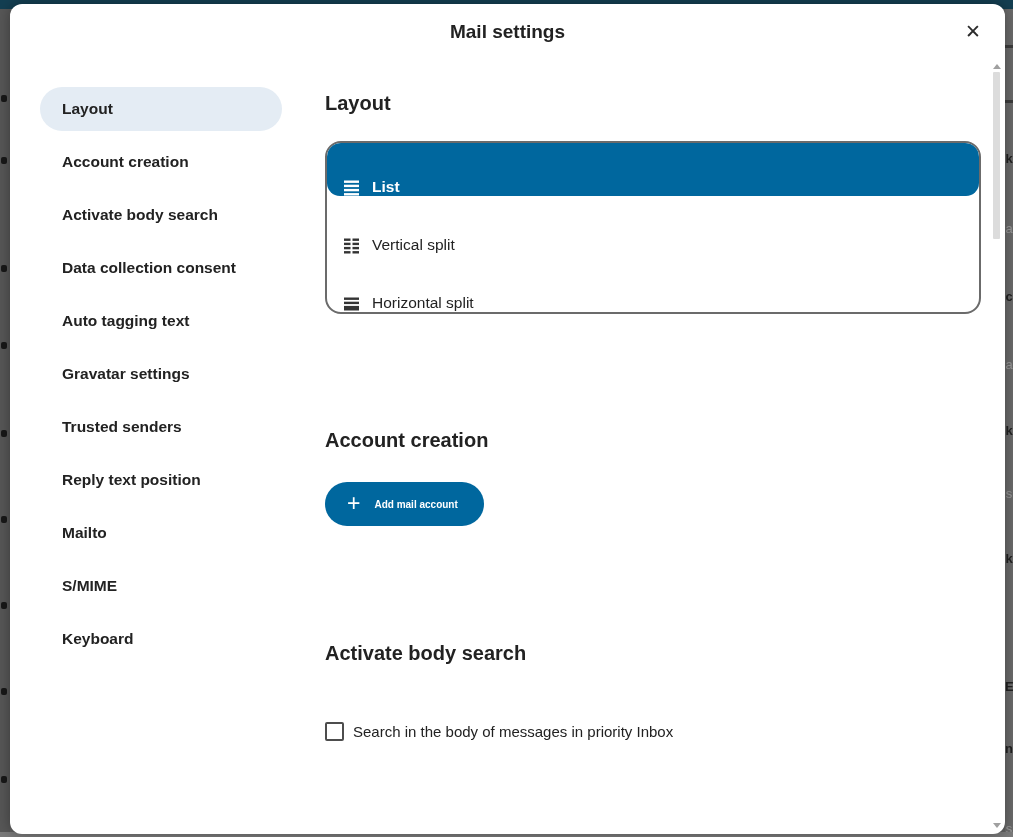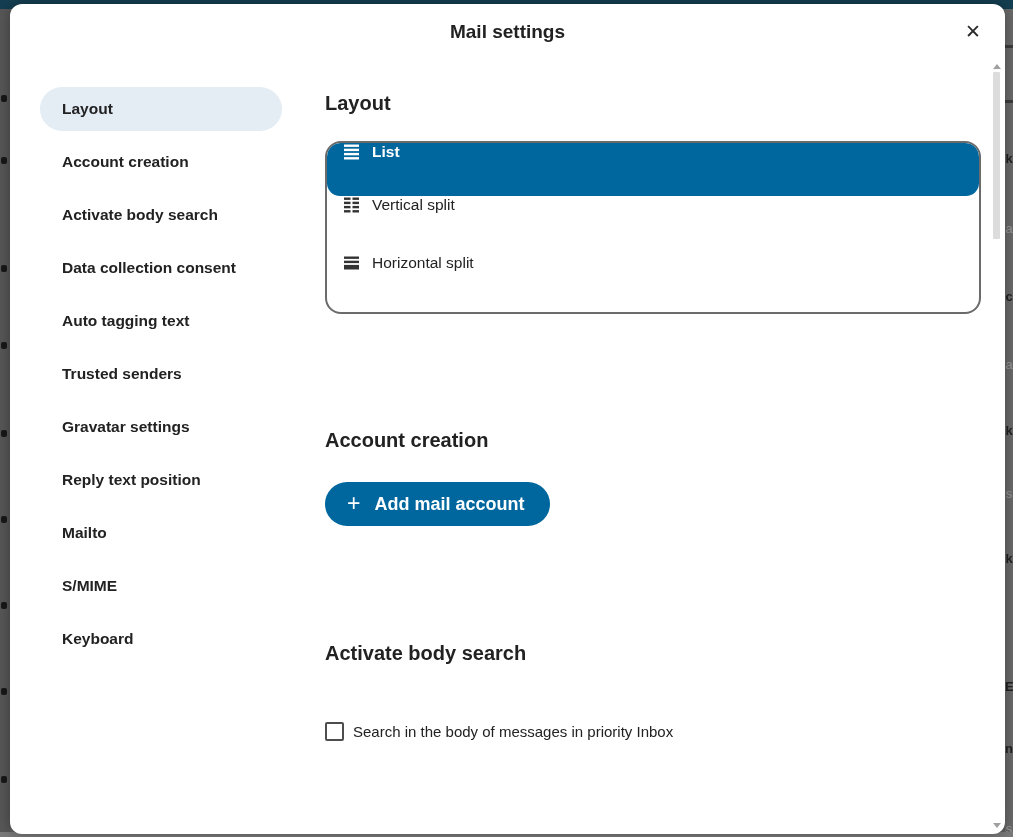--- a/index.html
+++ b/index.html
@@ -50,37 +50,37 @@
   
   .content{margin:30px 0 0 43px;width:656px;flex:none;}
   h2.section-heading{
     margin:0;font-size:20px;font-weight:700;color:#222;line-height:26px;
   }
   .layout-box{
     margin-top:25px;border:2px solid #6b6b6b;border-radius:16px;
     overflow:hidden;background:#fff;
   }
   .layout-option{
-    display:flex;align-items:flex-start;height:58px;padding-left:16px;
+    display:flex;align-items:flex-end;height:58px;padding-left:16px;
     font-size:15.5px;color:#222;cursor:pointer;
   }
   .layout-option .opt-icon{width:17px;height:17px;margin-right:12px;color:#333;flex:none;display:flex;}
   .layout-option.selected{
     background:#00679e;color:#fff;font-weight:700;height:53px;border-radius:13px;
   }
   .layout-option.selected .opt-icon{color:#fff;}
 
   .section-account{margin-top:113px;}
   .add-account-btn{
     margin-top:29px;display:inline-flex;align-items:center;
     height:44px;border-radius:22px;background:#00679e;color:#fff;
     padding:0 26px 0 22px;cursor:pointer;border:none;
   }
   .add-account-btn .plus-glyph{font-size:23px;font-weight:300;margin-right:14px;line-height:1;position:relative;top:-1px;}
-  .add-account-btn .btn-label{font-size:18px;font-weight:700;}
+  .add-account-btn .btn-label{font-size:10px;font-weight:700;}
 
   .section-bodysearch{margin-top:114px;}
   .checkbox-row{margin-top:56px;display:flex;align-items:center;cursor:pointer;}
   .checkbox-box{
     width:15px;height:15px;border:2px solid #4d4d4d;border-radius:2px;
     background:#fff;flex:none;margin-right:9px;
   }
   .checkbox-label{font-size:15px;color:#222;}
 
   
@@ -131,22 +131,22 @@
     </div>
   </div>
 
   <div class="modal-body">
     <nav class="nav">
         <div class="nav-item active">Layout</div>
         <div class="nav-item">Account creation</div>
         <div class="nav-item">Activate body search</div>
         <div class="nav-item">Data collection consent</div>
         <div class="nav-item">Auto tagging text</div>
+        <div class="nav-item">Gravatar settings</div>
         <div class="nav-item">Trusted senders</div>
-        <div class="nav-item">Gravatar settings</div>
         <div class="nav-item">Reply text position</div>
         <div class="nav-item">Mailto</div>
         <div class="nav-item">S/MIME</div>
         <div class="nav-item">Keyboard</div>
       </nav>
 
     <div class="content">
 
       <section>
         <h2 class="section-heading">Layout</h2>

